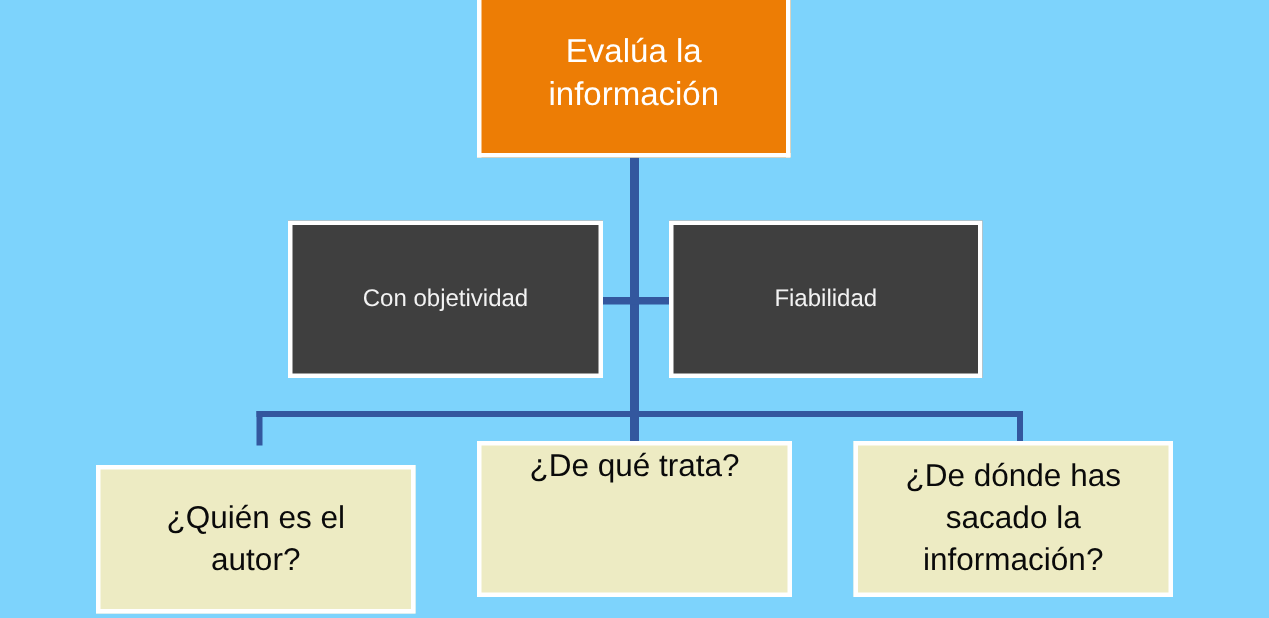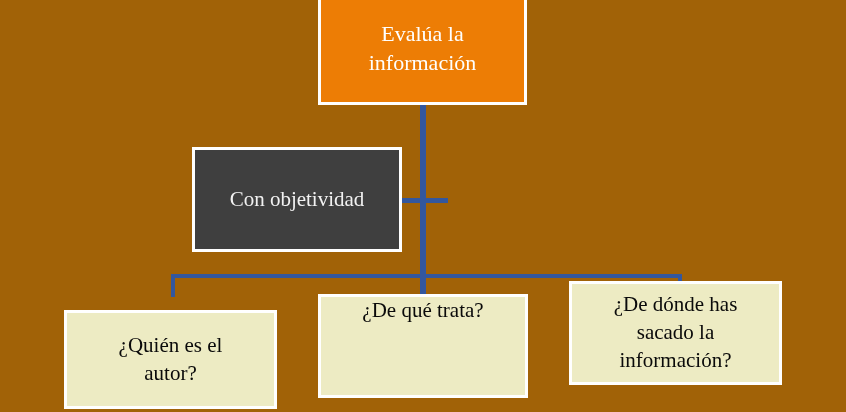--- a/index.html
+++ b/index.html
@@ -4,23 +4,23 @@
 <style>
   html, body {
     margin: 0;
     padding: 0;
     background: #000000;
   }
   #canvas {
     position: relative;
     width: 846px;
     height: 412px;
-    background: #a16207;
+    background: #7dd3fc;
     overflow: hidden;
-    font-family: Liberation Serif, serif;
+    font-family: Liberation Sans, sans-serif;
   }
 
   
   .conn {
     position: absolute;
     background: #33579E;
   }
 
   
   .node {
@@ -45,21 +45,21 @@
     border-top: none;
     color: #FFFFFF;
     font-size: 22px;
     line-height: 1.30;
   }
 
   
   .node.branch {
     background: #3F3F3F;
     color: #F2F2F2;
-    font-size: 21px;
+    font-size: 16px;
     line-height: 1.25;
   }
 
   
   .node.leaf {
     background: #EDEBC3;
     color: #0A0A0A;
     font-size: 21px;
     line-height: 1.32;
   }
@@ -86,29 +86,32 @@
 
   <div class="node root" style="left:318px; top:-4px; width:209px; height:109px;">
     <span class="node-label">Evalúa la
 información</span>
   </div>
 
   <div class="node branch" style="left:192px; top:147px; width:210px; height:105px;">
     <span class="node-label">Con objetividad</span>
   </div>
 
+  <div class="node branch" style="left:446px; top:147px; width:209px; height:105px;">
+    <span class="node-label">Fiabilidad</span>
+  </div>
 
   <div class="node leaf" style="left:64px; top:310px; width:213px; height:99px;">
     <span class="node-label">¿Quién es el
 autor?</span>
   </div>
 
   <div class="node leaf two-part" style="left:318px; top:294px; width:210px; height:104px; flex-direction:column; justify-content:flex-start; gap:6px;">
     <span class="node-label">¿De qué trata?</span>
   </div>
 
-  <div class="node leaf" style="left:569px; top:281px; width:213px; height:104px;">
+  <div class="node leaf" style="left:569px; top:294px; width:213px; height:104px;">
     <span class="node-label">¿De dónde has
 sacado la
 información?</span>
   </div>
 
 </div>
 
 </body></html>

